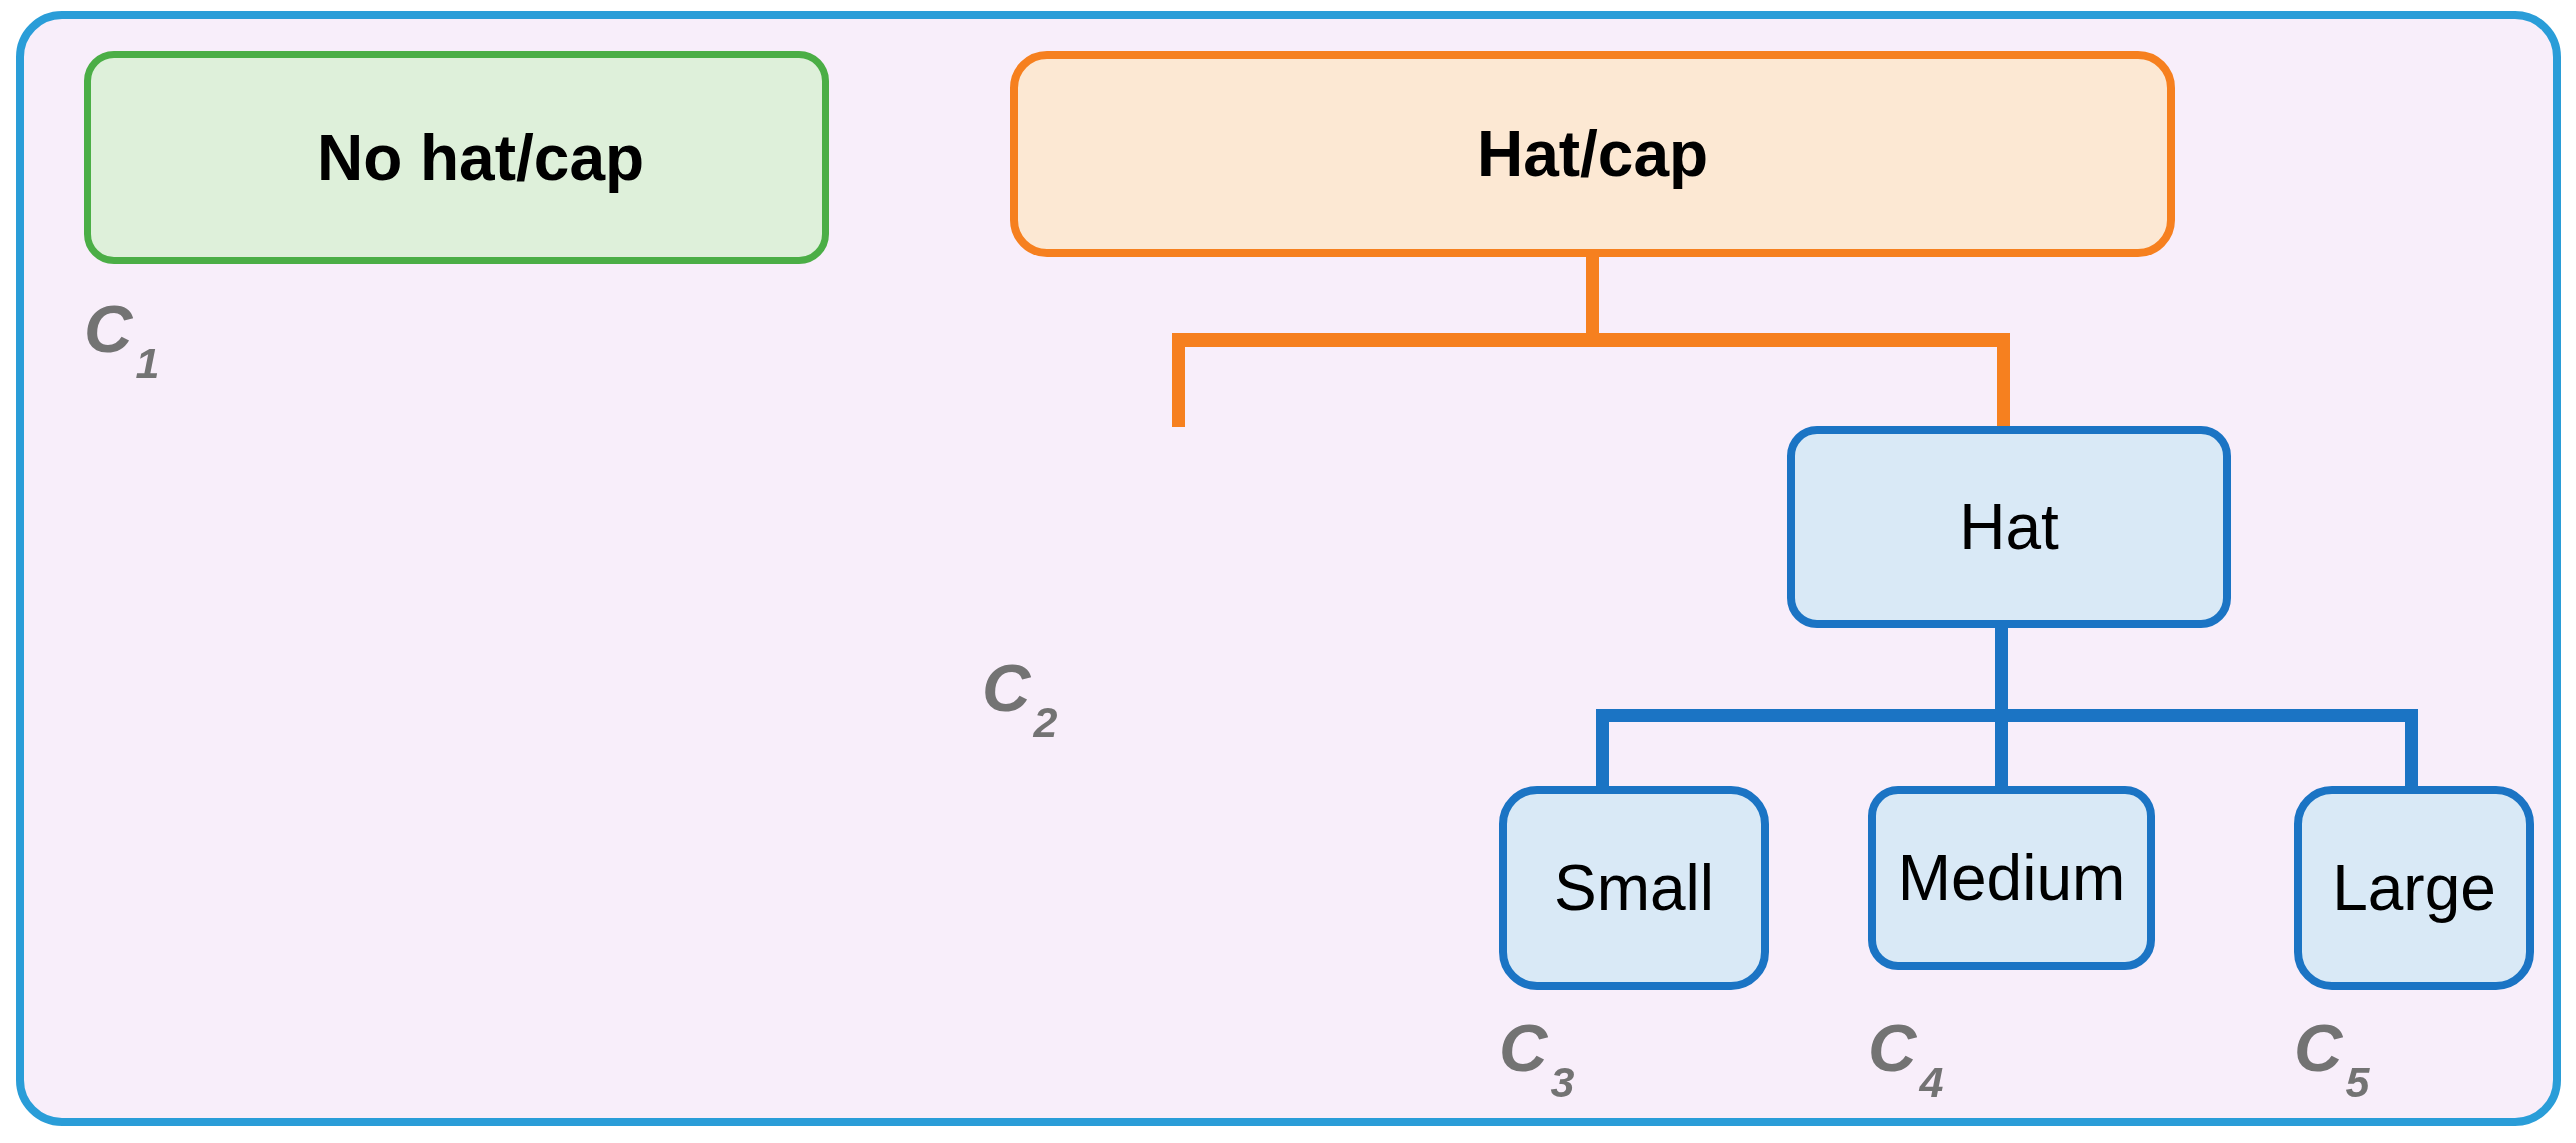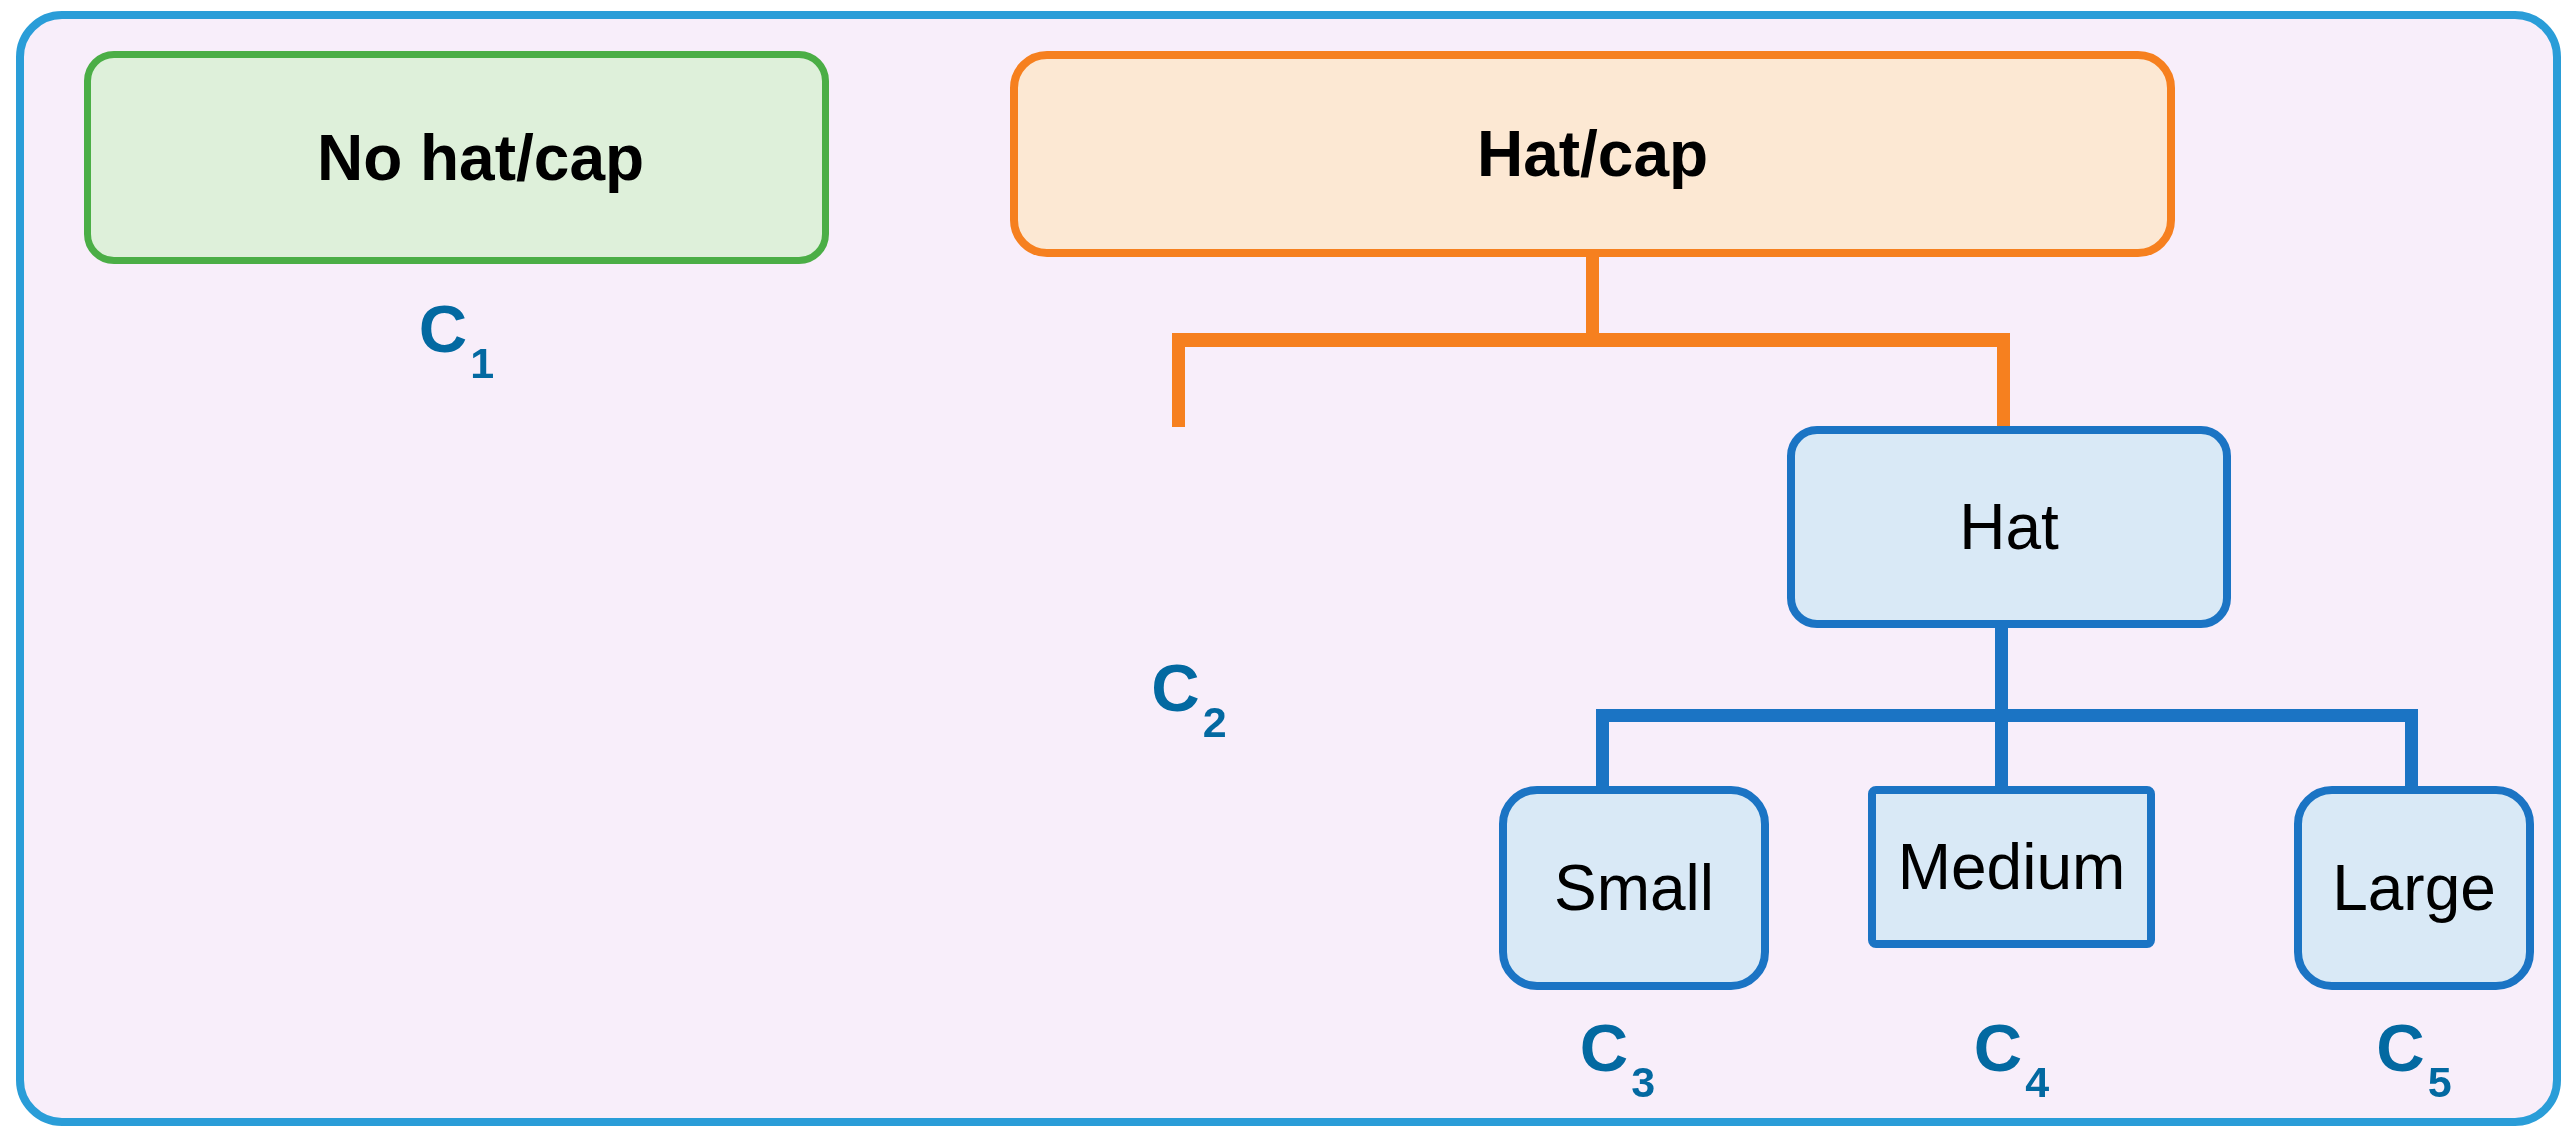--- a/index.html
+++ b/index.html
@@ -46,29 +46,30 @@
     line-height: 1;
     z-index: 2;
     text-align: center;
   }
   .node.bold { font-weight: bold; }
   #node-no-hat-cap { left: 84px;  top: 51px;  width: 745px;  height: 213px; border-width: 7.2px;  border-radius: 30px; padding-left: 48px; }
   #node-hat-cap    { left: 1010px; top: 51px;  width: 1165px; height: 206px; border-width: 8.8px; border-radius: 37px; }
   #node-cap        { left: 982px; top: 421px; width: 414px;  height: 202px; border-width: 8.8px; border-radius: 34px; }
   #node-hat        { left: 1787px; top: 426px; width: 444px;  height: 202px; border-width: 8.8px; border-radius: 30px; text-align: right; }
   #node-small      { left: 1499px; top: 786px; width: 270px;  height: 204px; border-width: 8.8px; border-radius: 38px; }
-  #node-medium     { left: 1868px; top: 786px; width: 287px;  height: 162px; border-width: 8.8px; border-radius: 8px; }
+  #node-medium     { left: 1868px; top: 786px; width: 287px;  height: 184px; border-width: 8.8px; border-radius: 30px; }
   #node-large      { left: 2294px; top: 786px; width: 240px;  height: 204px; border-width: 8.8px; border-radius: 38px; }
 
   .clabel {
     position: absolute;
-    text-align: center;
-    color: #0369a1;
+    text-align: left;
+    color: #737373;
     z-index: 2;
     white-space: nowrap;
+    font-style: italic;
   }
   .cmain { font-size: 67px; font-weight: bold; }
   .csub  { font-size: 43px; font-weight: bold; position: relative; top: 25.6px; margin-left: 3.2px; }
   #clabel-1 { left: 84px;  top: 290px;  width: 745px; }
   #clabel-2 { left: 982px; top: 649px;  width: 414px; }
   #clabel-3 { left: 1499px; top: 1009px; width: 237px; }
   #clabel-4 { left: 1868px; top: 1009px; width: 287px; }
   #clabel-5 { left: 2294px; top: 1009px; width: 240px; }
 </style>
 </head>

